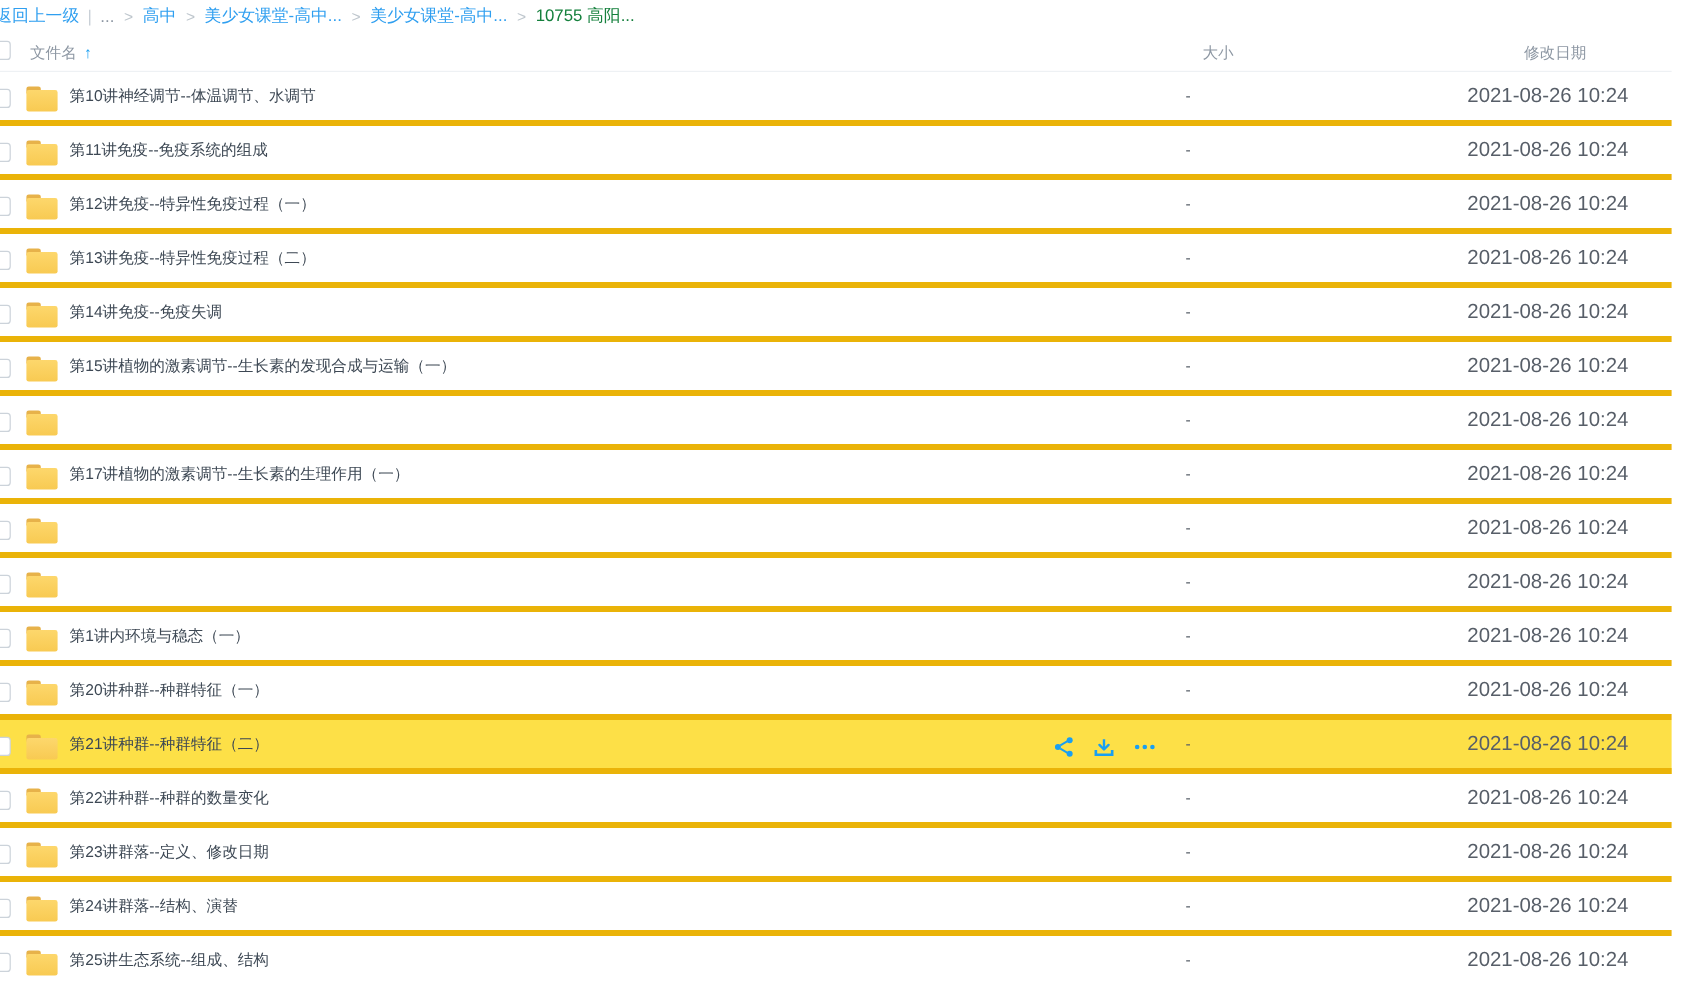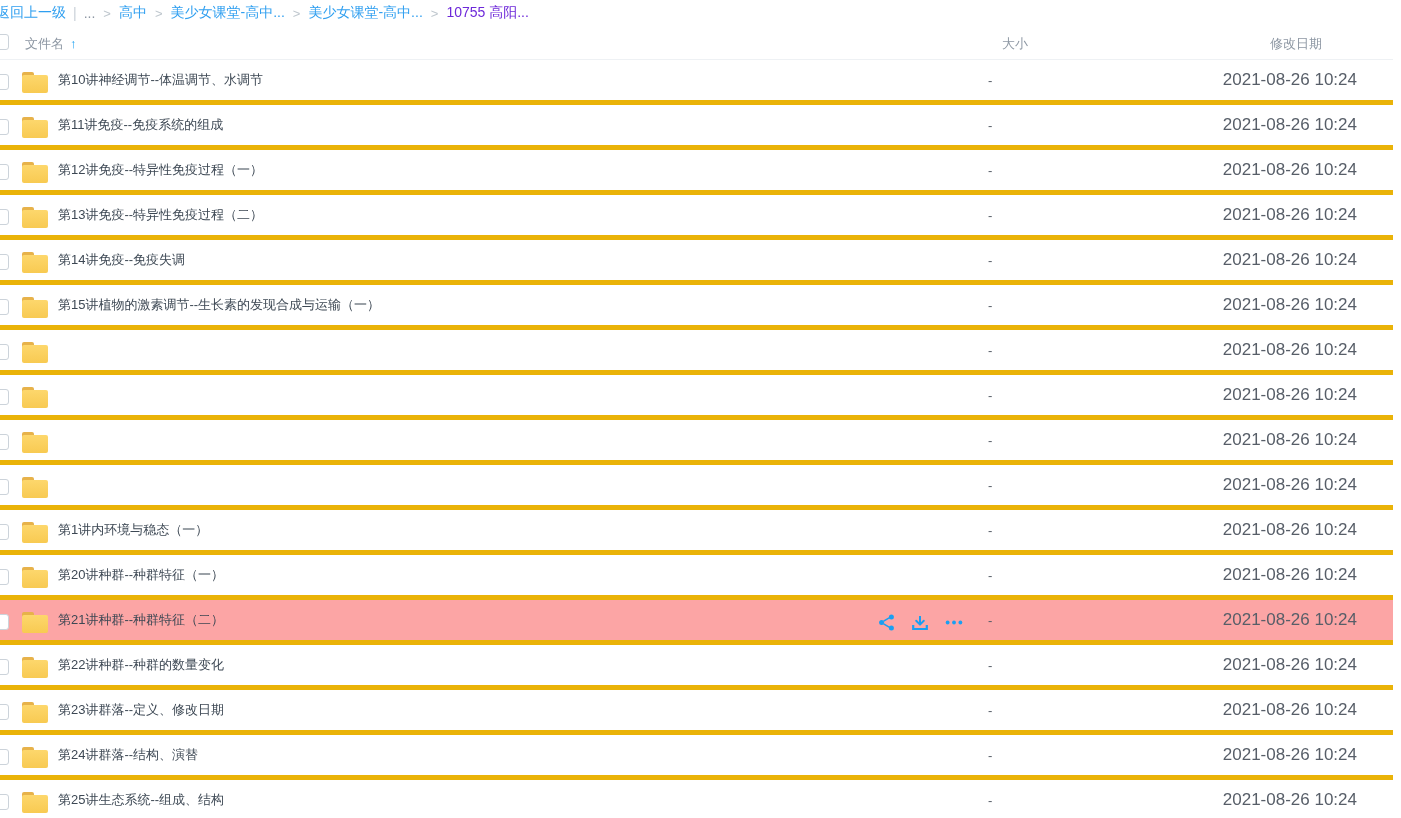--- a/index.html
+++ b/index.html
@@ -7,40 +7,40 @@
               font-family:"Liberation Sans", sans-serif; }
 
   
   .breadcrumb { height:26px; padding-top:4px; padding-left:0; white-space:nowrap;
                 font-size:14px; position:relative; left:-4px; }
   .breadcrumb span { vertical-align:middle; }
   .crumb-link { color:#2f9ff0; cursor:pointer; }
   .crumb-pipe { color:#c9d0d7; margin:0 7px; }
   .crumb-ellipsis { color:#8d97a3; cursor:pointer; }
   .crumb-sep { color:#bec6cd; margin:0 8px; font-size:13px; }
-  .crumb-current { color:#6d28d9; }
+  .crumb-current { color:#15803d; }
 
   
   .list-header { position:relative; height:34px; margin-right:8px;
                  border-bottom:1px solid #eef1f4; font-size:13px; color:#8d97a3;text-align:right; }
   .hdr-name { position:absolute; left:25px; top:9px; }
   .sort-arrow { color:#199ff2; font-weight:bold; margin-left:6px; font-size:13px; }
   .hdr-size { position:absolute; left:1002px; top:9px; }
   .hdr-date { position:absolute; left:1270px; top:9px; }
 
   
   .cb { position:absolute; left:-7px; width:16px; height:16px; background:#fff;
         border:1px solid #ccd3da; border-radius:3px; }
   .list-header .cb { top:8px; }
   .row .cb { top:14px; }
 
   
   .file-list { margin-right:8px; }
   .row { position:relative; height:45px; border-bottom:5px solid #eab308; cursor:pointer; }
-  .row.hovered { background:#fca5a5;padding-left:14px; }
+  .row.hovered { background:#fde047;padding-left:14px; }
 
   .folder { position:absolute; left:22px; top:12px; width:26px; height:21px; }
   .folder .tab { position:absolute; left:0; top:0; width:12px; height:6px;
                  background:#e7b24a; border-radius:2px 2px 0 0; }
   .folder .fbody { position:absolute; left:0; top:3px; width:26px; height:18px;
                    background:linear-gradient(#fdd76c,#f8ca52); border-radius:2px; }
 
   .fname { position:absolute; left:58px; top:50%; transform:translateY(-50%);
            font-size:13px; color:#3d4854; text-decoration:none; max-width:780px;
            white-space:nowrap; overflow:hidden; }
@@ -146,20 +146,21 @@
 
     <span class="fsize">-</span>
     <span class="fdate">2021-08-26 10:24</span>
   </div>
     <div class="row">
     <span class="cb"></span>
     <span class="folder">
         <span class="tab"></span>
         <span class="fbody"></span>
       </span>
+    <a class="fname">第17讲植物的激素调节--生长素的生理作用（一）</a>
 
     <span class="fsize">-</span>
     <span class="fdate">2021-08-26 10:24</span>
   </div>
     <div class="row">
     <span class="cb"></span>
     <span class="folder">
         <span class="tab"></span>
         <span class="fbody"></span>
       </span>

